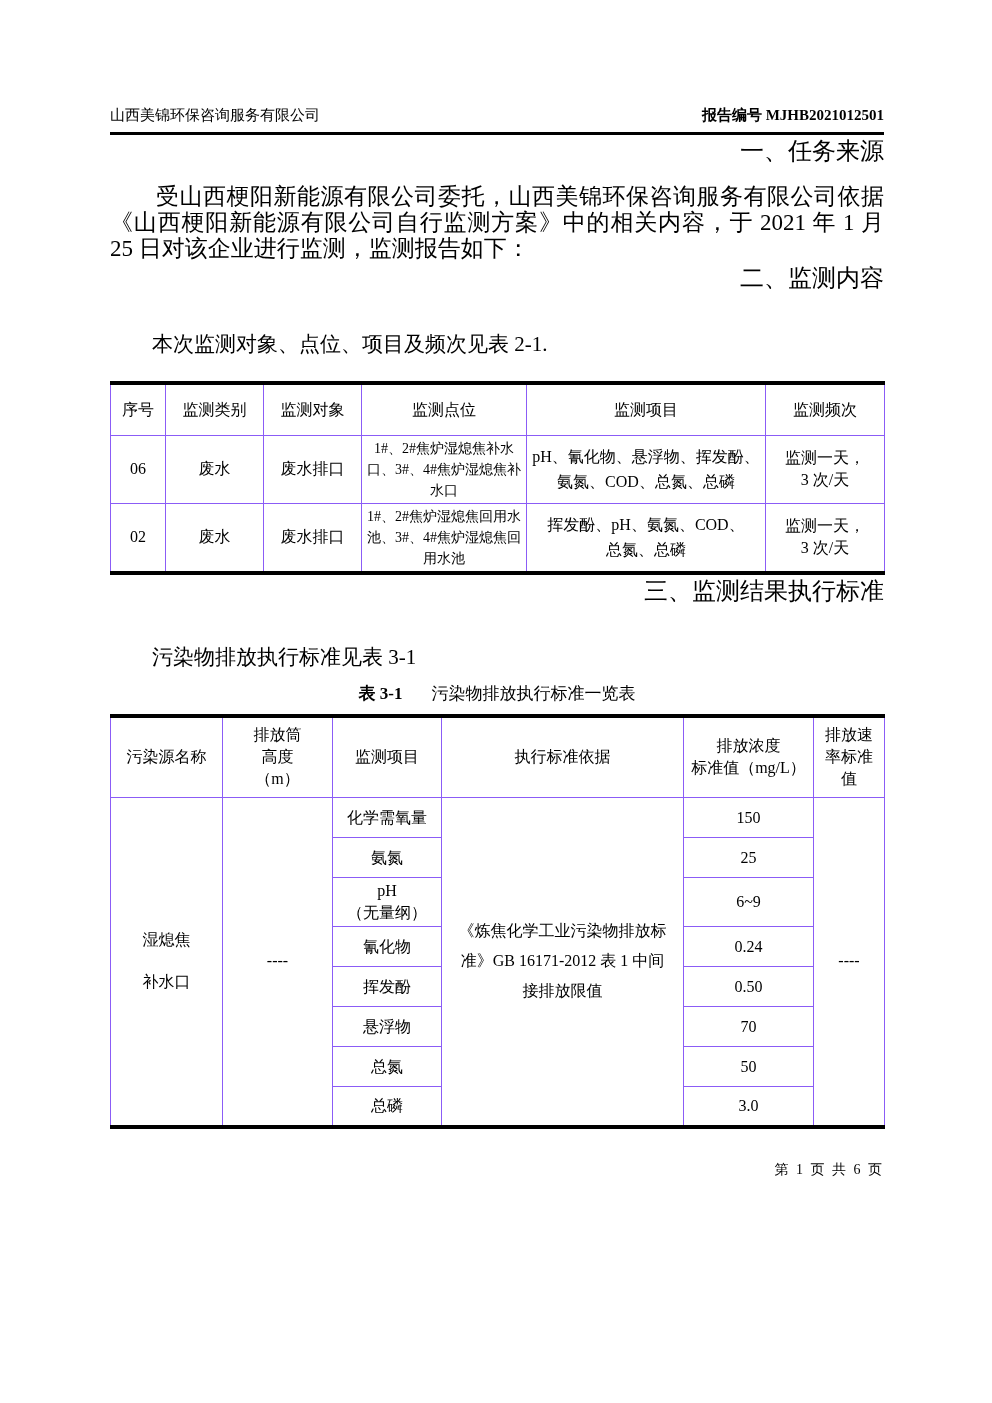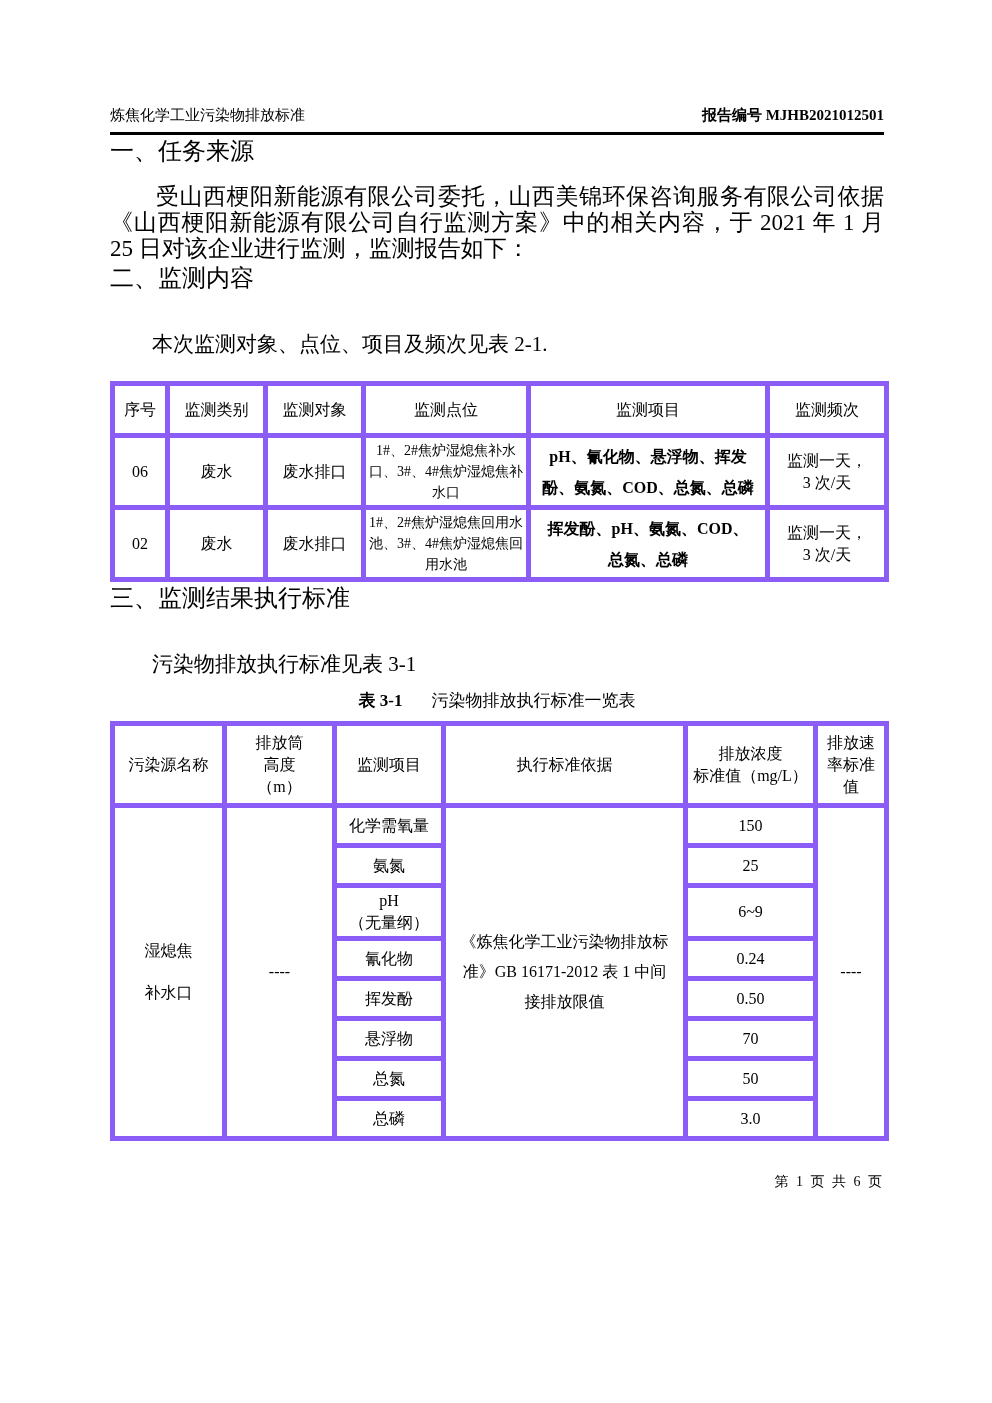--- a/index.html
+++ b/index.html
@@ -31,20 +31,21 @@
     border: none;
     border-top: 3px solid #000;
     margin: 7px 0 0 0;
   }
   
   h1.sec-title {
     font-size: 24px;
     font-weight: normal;
     line-height: 33px;
     margin: 0;
+    text-align: right;
   }
   .sec1-title { margin-top: 27px; }
   .sec2-title { margin-top: 26px; }
   .sec3-title { margin-top: 22px; }
   p.body-par {
     font-size: 23px;
     line-height: 26px;
     text-align: justify;
     text-indent: 2em;
     margin: 16px 0 0 0;
@@ -64,34 +65,34 @@
   .tbl-caption .cap-label { font-weight: bold; margin-right: 1.7em; }
   
   table.doc-table {
     border-collapse: collapse;
     table-layout: fixed;
     width: 774px;
     border-top: 4px solid #000;
     border-bottom: 4px solid #000;
   }
   table.doc-table td, table.doc-table th {
-    border: 5px solid #8b5cf6;
+    border: 1px solid #8b5cf6;
     text-align: center;
     vertical-align: middle;
     font-weight: normal;
     font-size: 16px;
     padding: 2px 4px;
     box-sizing: border-box;
     line-height: 22px;
   }
   .t21 { margin-top: 14px; }
   .t21 tr.hdr  { height: 52px; }
   .t21 tr.data { height: 66px; }
   .t21 td.loc  { font-size: 14px; line-height: 21px; padding: 2px 2px; }
-  .t21 td.items { line-height: 31px; font-weight: bold; }
+  .t21 td.items { line-height: 25px; }
   .t31 { margin-top: 8px; }
   .t31 tr.hdr   { height: 82px; }
   .t31 tr.data  { height: 40px; }
   .t31 tr.data-tall { height: 48px; }
   .t31 td.source { line-height: 42px; }
   .t31 td.basis  { line-height: 30px; padding: 2px 12px; }
   .pre { white-space: pre-line; }
   
   .page-footer {
     text-align: right;
@@ -99,21 +100,21 @@
     margin-top: 32px;
     letter-spacing: 2px;
   }
 </style>
 </head>
 <body>
 
 <div class="page">
 
   <div class="doc-header">
-    <span class="company">炼焦化学工业污染物排放标准</span>
+    <span class="company">山西美锦环保咨询服务有限公司</span>
     <span class="report-no">报告编号 MJHB2021012501</span>
   </div>
   <hr class="header-rule">
 
   <h1 class="sec-title sec1-title">一、任务来源</h1>
   <p class="body-par">受山西梗阳新能源有限公司委托，山西美锦环保咨询服务有限公司依据《山西梗阳新能源有限公司自行监测方案》中的相关内容，于 2021 年 1 月 25 日对该企业进行监测，监测报告如下：</p>
 
   <h1 class="sec-title sec2-title">二、监测内容</h1>
   <p class="lead-par">本次监测对象、点位、项目及频次见表 2-1.</p>
 

